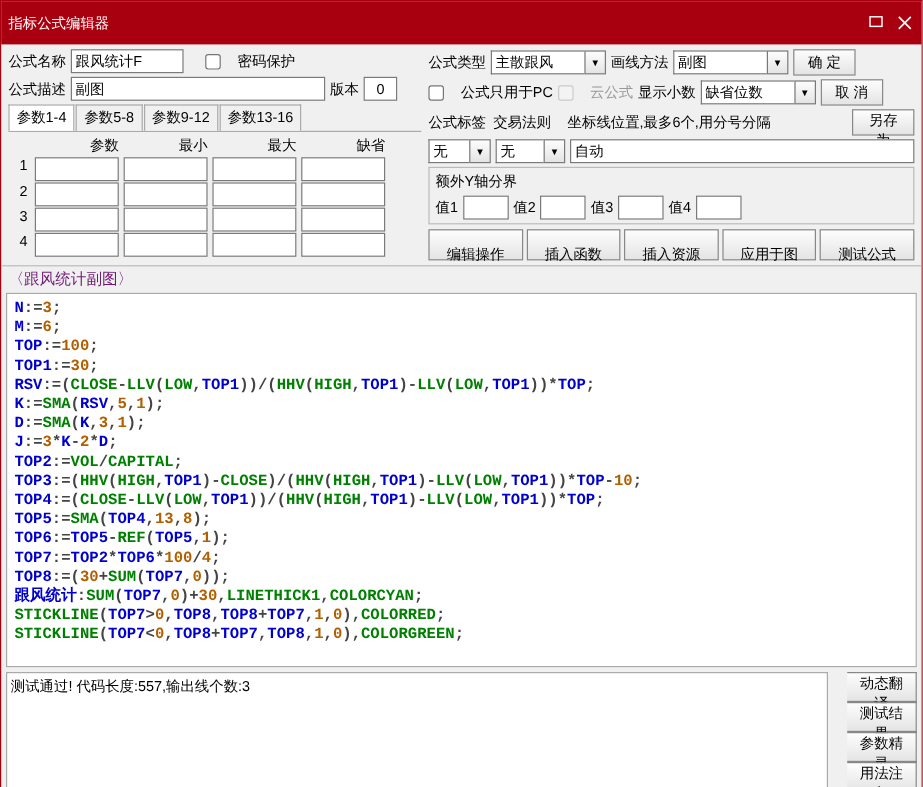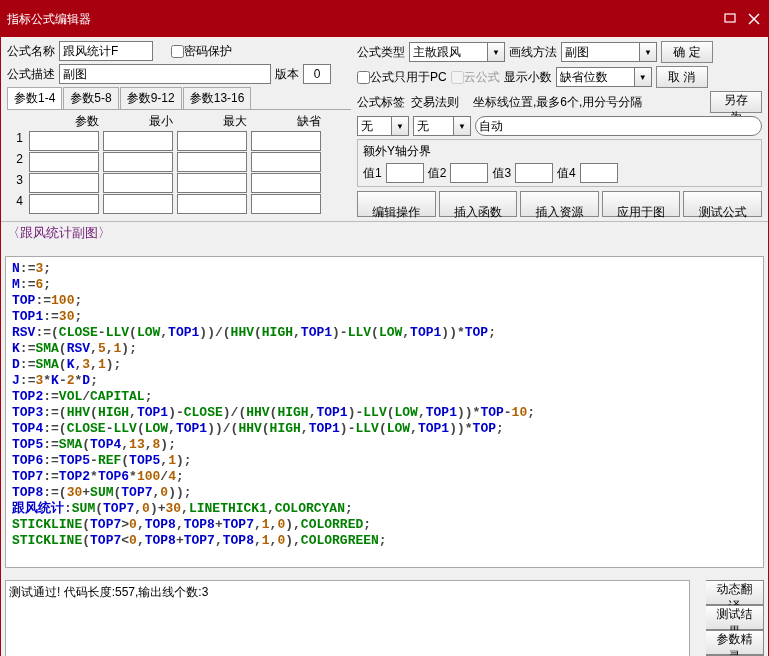--- a/index.html
+++ b/index.html
@@ -10,36 +10,36 @@
 .titlebar-btns { display: flex; gap: 8px; }
 .titlebar-btn { width: 16px; height: 16px; display: flex; align-items: center; justify-content: center; cursor: pointer; }
 .form-area { padding: 4px 6px; }
 .row { display: flex; align-items: center; gap: 4px; margin-bottom: 3px; }
 .lbl { font-size: 12px; }
 input[type=text] { border: 1px solid #7a7a7a; height: 20px; padding: 0 3px; font-size: 12px; background: #fff; }
 .btn { background: linear-gradient(#fdfdfd,#e4e4e4); border: 1px solid #888; height: 22px; padding: 0 8px; font-size: 12px; cursor: pointer; min-width: 48px; }
 .top-grid { display: flex; gap: 6px; }
 .left-col { width: 344px; }
 .right-col { flex: 1; }
-.cb { display: flex; align-items: center; gap: 0; }
+.cb { display: flex; align-items: center; gap: 14px; }
 .cb input { width: 13px; height: 13px; }
 .tabs { display: flex; border-bottom: 1px solid #aaa; margin-top: 2px; }
 .tab { border: 1px solid #aaa; border-bottom: none; padding: 2px 6px; background: #f0f0f0; cursor: pointer; margin-right: 1px; font-size: 12px; }
 .tab.active { background: #fff; }
 .param-grid { display: grid; grid-template-columns: 18px repeat(4,70px); gap: 1px 4px; margin-top: 3px; }
 .param-grid .hdr { text-align: right; font-size: 12px; }
 .param-grid .rownum { text-align: right; padding-right: 2px; font-size: 12px; }
 .param-grid input { width: 70px; }
 .fieldbox { border: 1px solid #bbb; padding: 3px 5px; margin-top: 3px; font-size: 12px; }
 .fieldbox .ftitle { font-size: 12px; margin-bottom: 3px; }
 .btnrow { display: flex; gap: 3px; margin-top: 4px; }
 .btnrow .btn { flex: 1; min-width: 0; padding: 12px 2px; }
 .editor-wrap { border-top: 1px solid #bbb; }
 .editor-title { padding: 2px 6px; font-size: 13px; color: #701a75; font-family: "Courier New", monospace; }
-.editor { background: #fff; border: 1px solid #aaa; margin: 12px 4px; height: 312px; padding: 4px 6px; font-family: Consolas, "Courier New", monospace; font-size: 13px; line-height: 16px; overflow: auto; white-space: pre; font-weight: bold; }
+.editor { background: #fff; border: 1px solid #aaa; margin: 0 4px; height: 312px; padding: 4px 6px; font-family: Consolas, "Courier New", monospace; font-size: 13px; line-height: 16px; overflow: auto; white-space: pre; font-weight: bold; }
 .tok-kw { color: #008000; }
 .tok-num { color: #b06000; }
 .tok-blue { color: #0000cc; }
 .tok-plain { color: #444; }
 .status-area { display: flex; margin: 4px; gap: 16px; }
 .status-msg { flex: 1; background: #fff; border: 1px solid #aaa; padding: 3px; font-size: 12px; height: 100px; }
 .side-btns { width: 58px; display: flex; flex-direction: column; }
 .side-btns .btn { height: 25px; border-left: none; }
 .combo { display: flex; }
 .combo input { border-right: none; }
@@ -160,21 +160,21 @@
         </div>
         <div class="row">
           <div class="combo">
               <input type="text" style="width: 34px;" value="无">
               <span class="arrow">▼</span>
             </div>
           <div class="combo">
               <input type="text" style="width: 40px;" value="无">
               <span class="arrow">▼</span>
             </div>
-          <input type="text" style="flex: 1 1 0%; border-radius: 10px;" value="自动">
+          <input type="text" style="flex: 1 1 0%;" value="自动">
         </div>
         <div class="fieldbox">
           <div class="ftitle">额外Y轴分界</div>
           <div class="row" style="margin-bottom:0">
             <span class="lbl">值1</span>
               <input type="text" style="width: 38px;">
             <span class="lbl">值2</span>
               <input type="text" style="width: 38px;">
             <span class="lbl">值3</span>
               <input type="text" style="width: 38px;">

